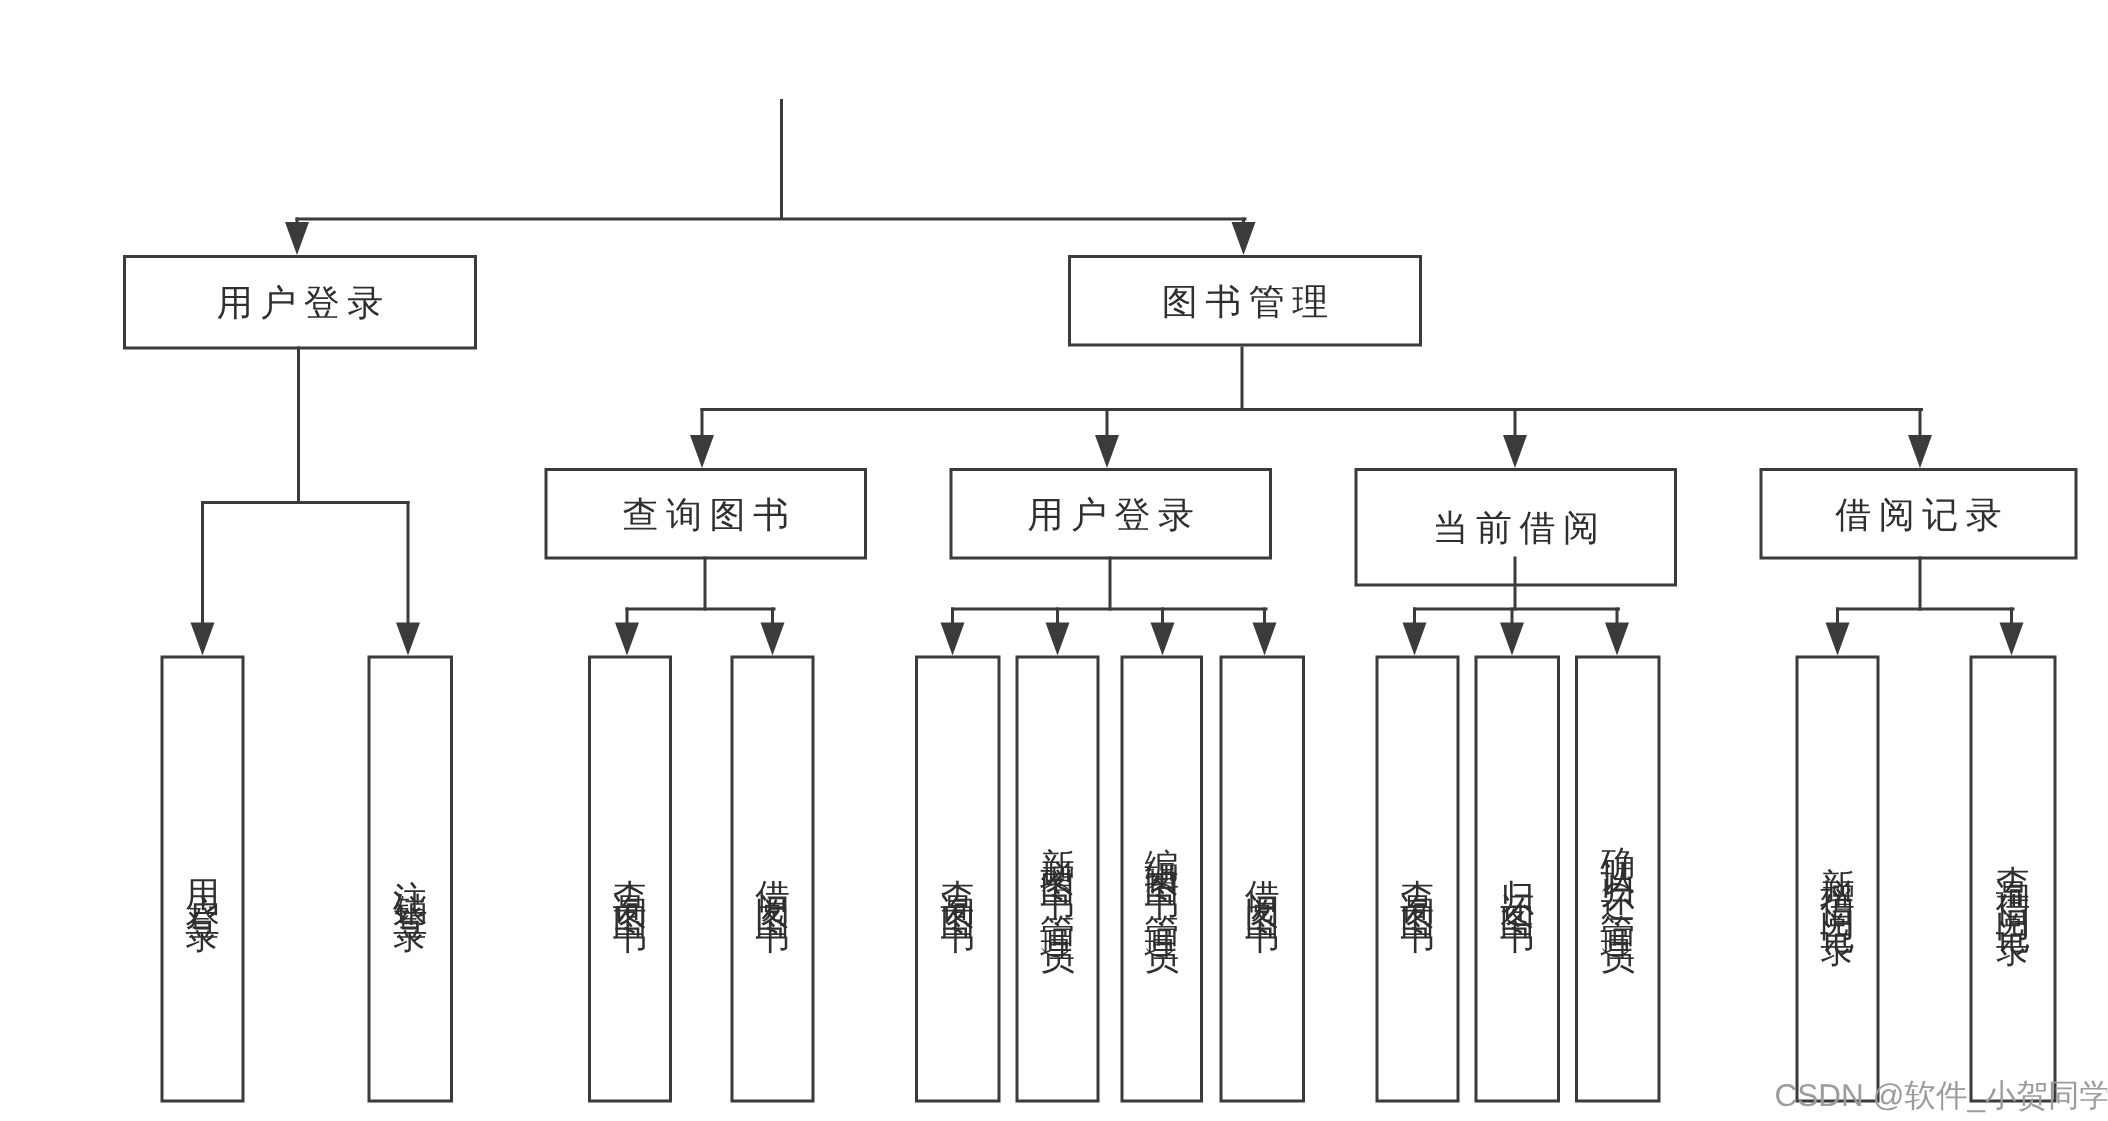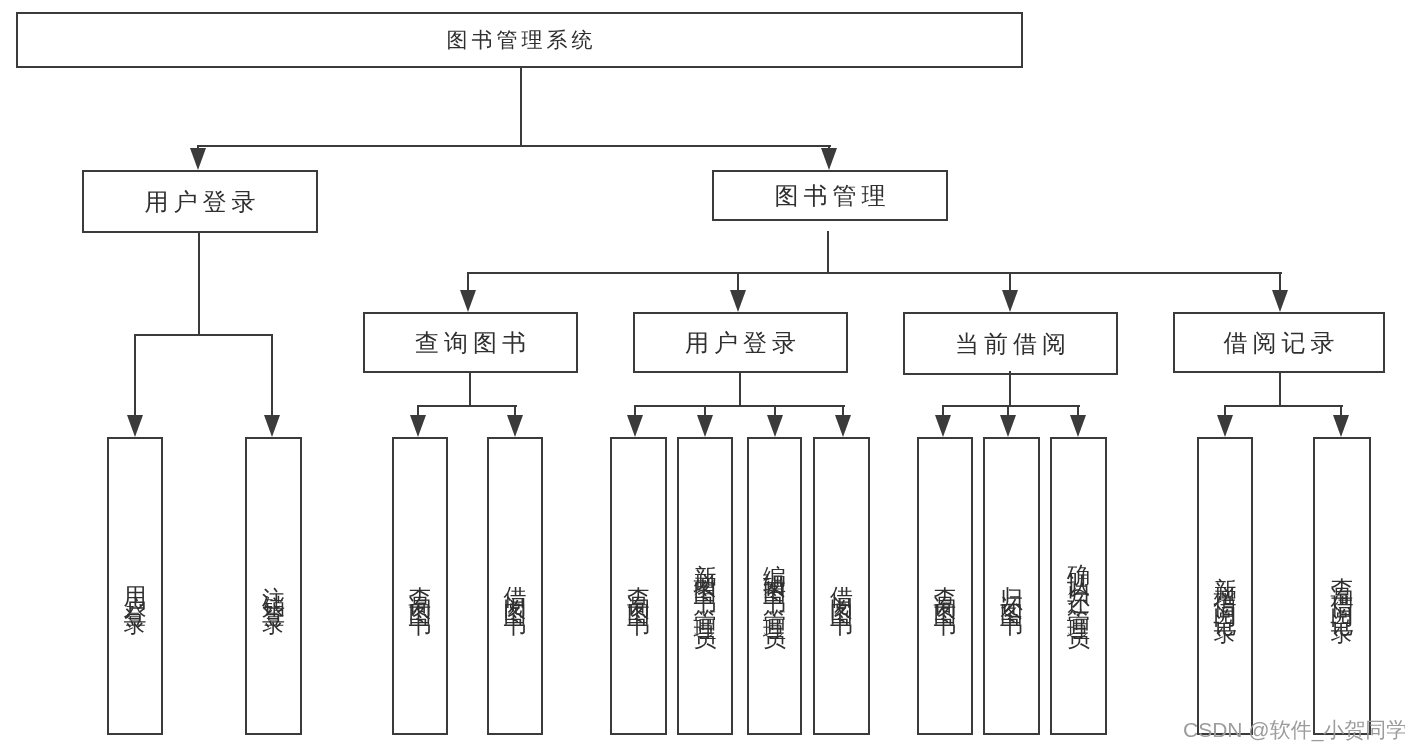--- a/index.html
+++ b/index.html
@@ -47,38 +47,35 @@
     color:var(--wm);
     white-space:nowrap;
     z-index:5;
   }
 </style>
 </head>
 <body>
 
 <div id="canvas">
 
-  <div class="box h-label" style="left:16px;top:12px;width:1007px;height:56px;">
-    <span>图书管理系统</span>
-  </div>
 
   <div class="box h-label2" style="left:82px;top:170px;width:236px;height:63px;">
     <span>用户登录</span>
   </div>
-  <div class="box h-label2" style="left:712px;top:170px;width:236px;height:51px;">
+  <div class="box h-label2" style="left:712px;top:170px;width:236px;height:61px;">
     <span>图书管理</span>
   </div>
 
   <div class="box h-label2" style="left:363px;top:312px;width:215px;height:61px;">
     <span>查询图书</span>
   </div>
   <div class="box h-label2" style="left:633px;top:312px;width:215px;height:61px;">
     <span>用户登录</span>
   </div>
-  <div class="box h-label2" style="left:903px;top:312px;width:215px;height:63px;">
+  <div class="box h-label2" style="left:903px;top:312px;width:215px;height:79px;">
     <span>当前借阅</span>
   </div>
   <div class="box h-label2" style="left:1173px;top:312px;width:212px;height:61px;">
     <span>借阅记录</span>
   </div>
 
   <div class="box leaf" style="left:107px;top:437px;width:56px;height:298px;">
     <span>用户登录</span>
   </div>
   <div class="box leaf" style="left:245px;top:437px;width:57px;height:298px;">

